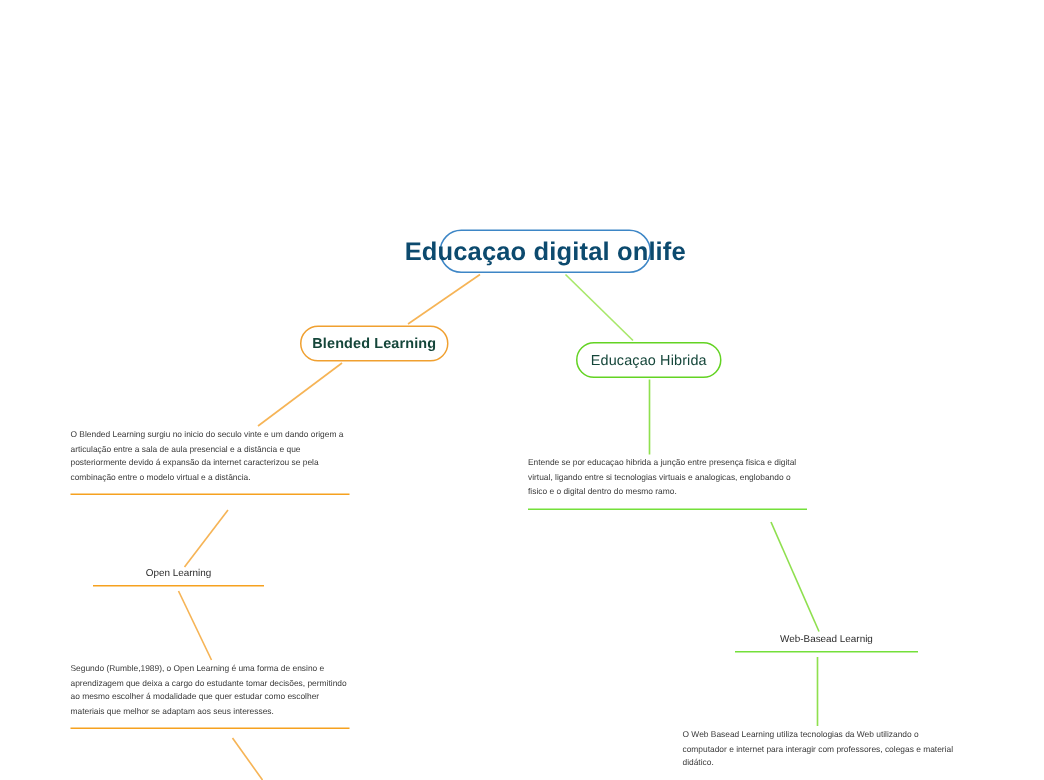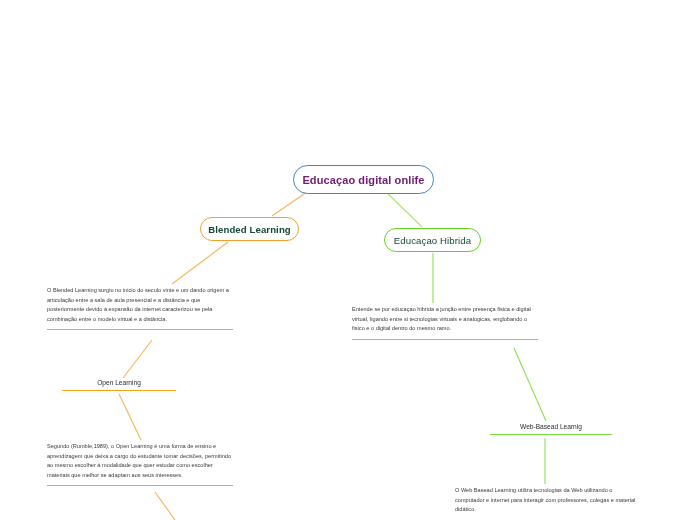--- a/index.html
+++ b/index.html
@@ -41,24 +41,23 @@
     border-radius: 999px;
     white-space: nowrap;
     letter-spacing: 0.1px;
   }
   .node-root {
     left: 293px;
     top: 153px;
     width: 141px;
     height: 29px;
     border-color: #3d86c6;
-    color: #701a75;
-    font-size: 11px;
+    color: #0c4a6e;
+    font-size: 17px;
     font-weight: bold;
-    margin-top: 12px;
   }
   .node-blended {
     left: 200px;
     top: 217px;
     width: 99px;
     height: 24px;
     border-color: #f0a030;
     color: #15463a;
     font-size: 9.6px;
     font-weight: bold;

